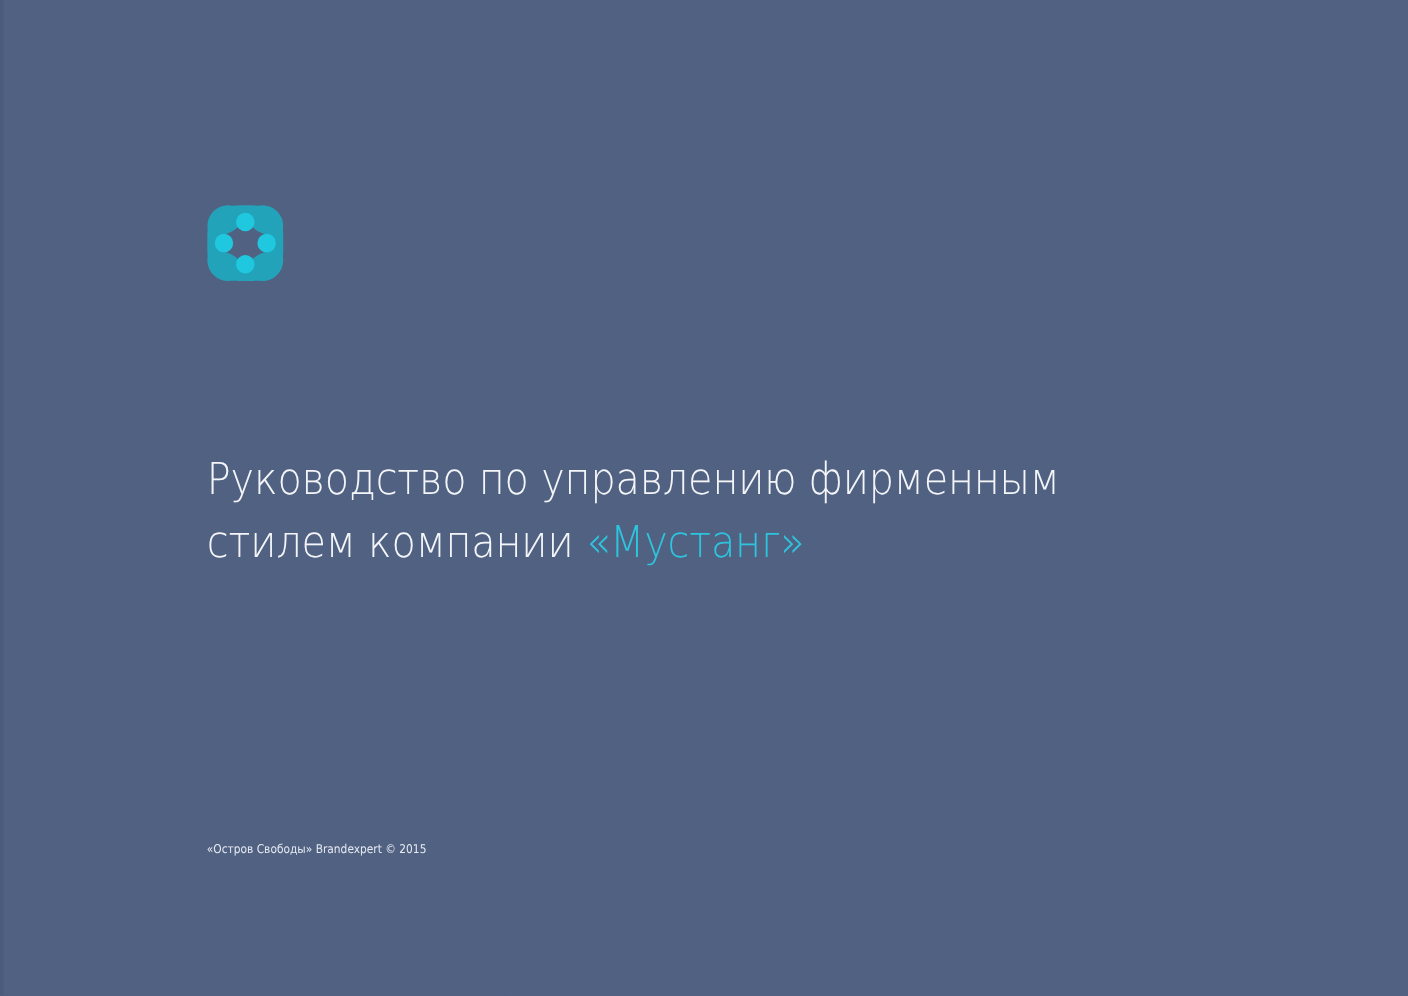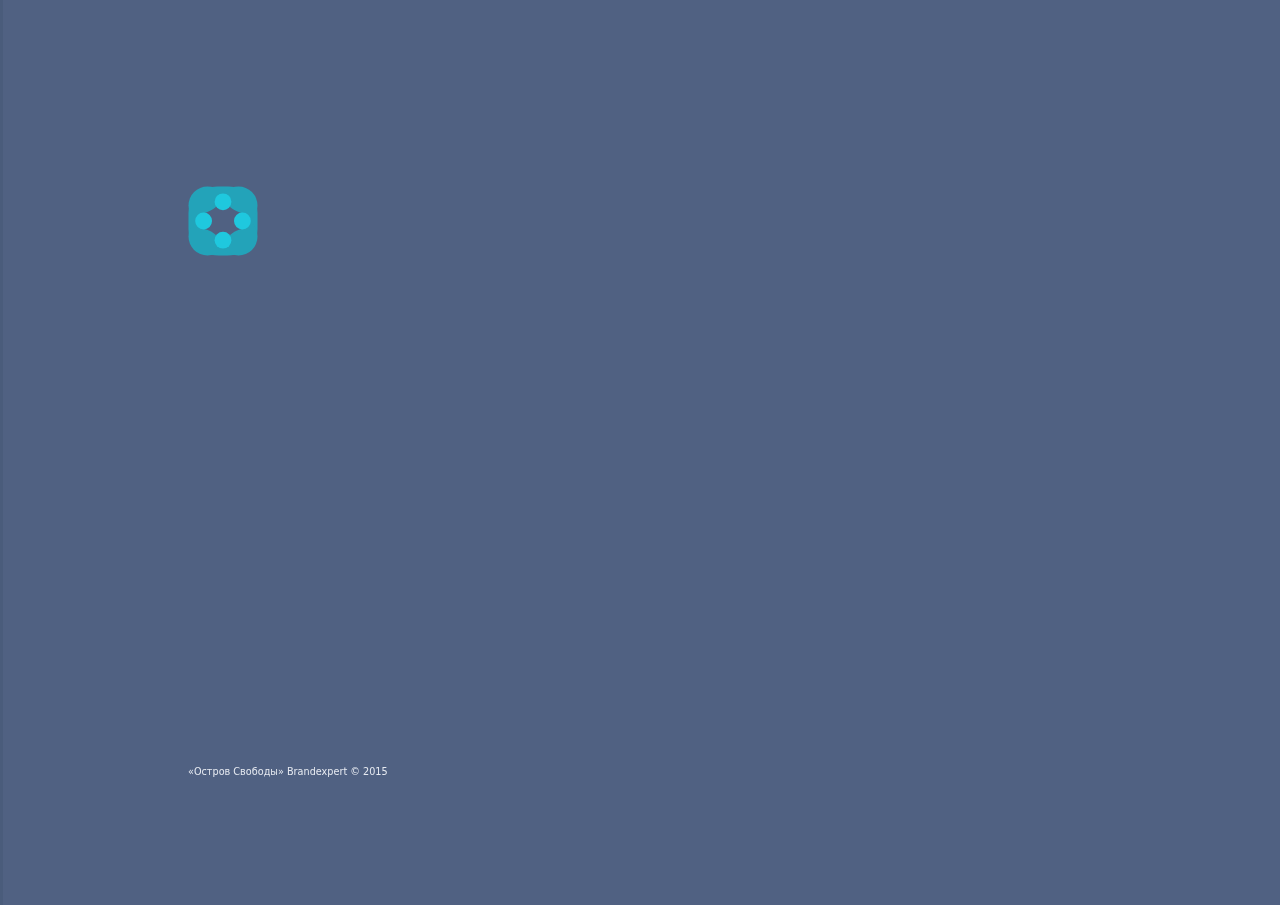--- a/index.html
+++ b/index.html
@@ -128,16 +128,20 @@
         <circle cx="51.5" cy="51.5" r="19" fill="#23a3b9"></circle>
       </g>
 
       <circle cx="36" cy="16.8" r="8.4" fill="#1fc8de"></circle>
       <circle cx="55.4" cy="36" r="8.4" fill="#1fc8de"></circle>
       <circle cx="36" cy="55.2" r="8.4" fill="#1fc8de"></circle>
       <circle cx="16.6" cy="36" r="8.4" fill="#1fc8de"></circle>
     </svg>
   </div>
 
+  <div class="title-block">
+    <div class="title">Руководство по управлению фирменным</div>
+    <div class="title"><span>стилем компании </span><span class="accent">«Мустанг»</span></div>
+  </div>
 
   <div class="footer">«Остров Свободы» Brandexpert © 2015</div>
 
 </div>
 
 </body></html>

